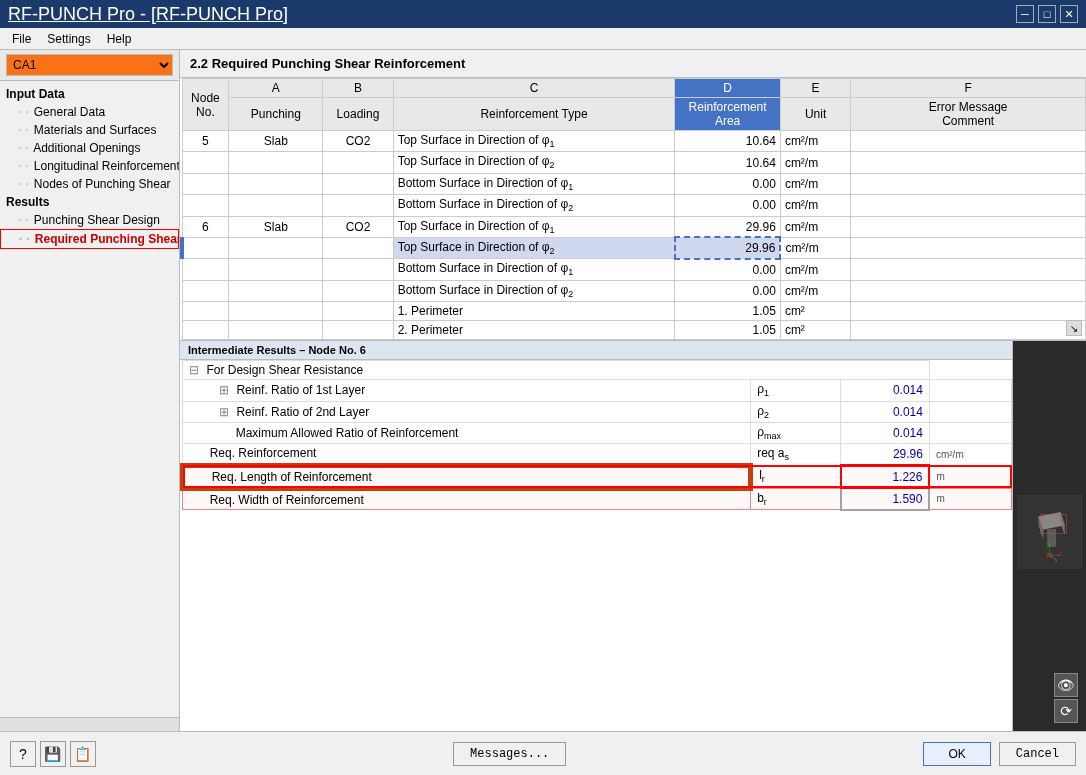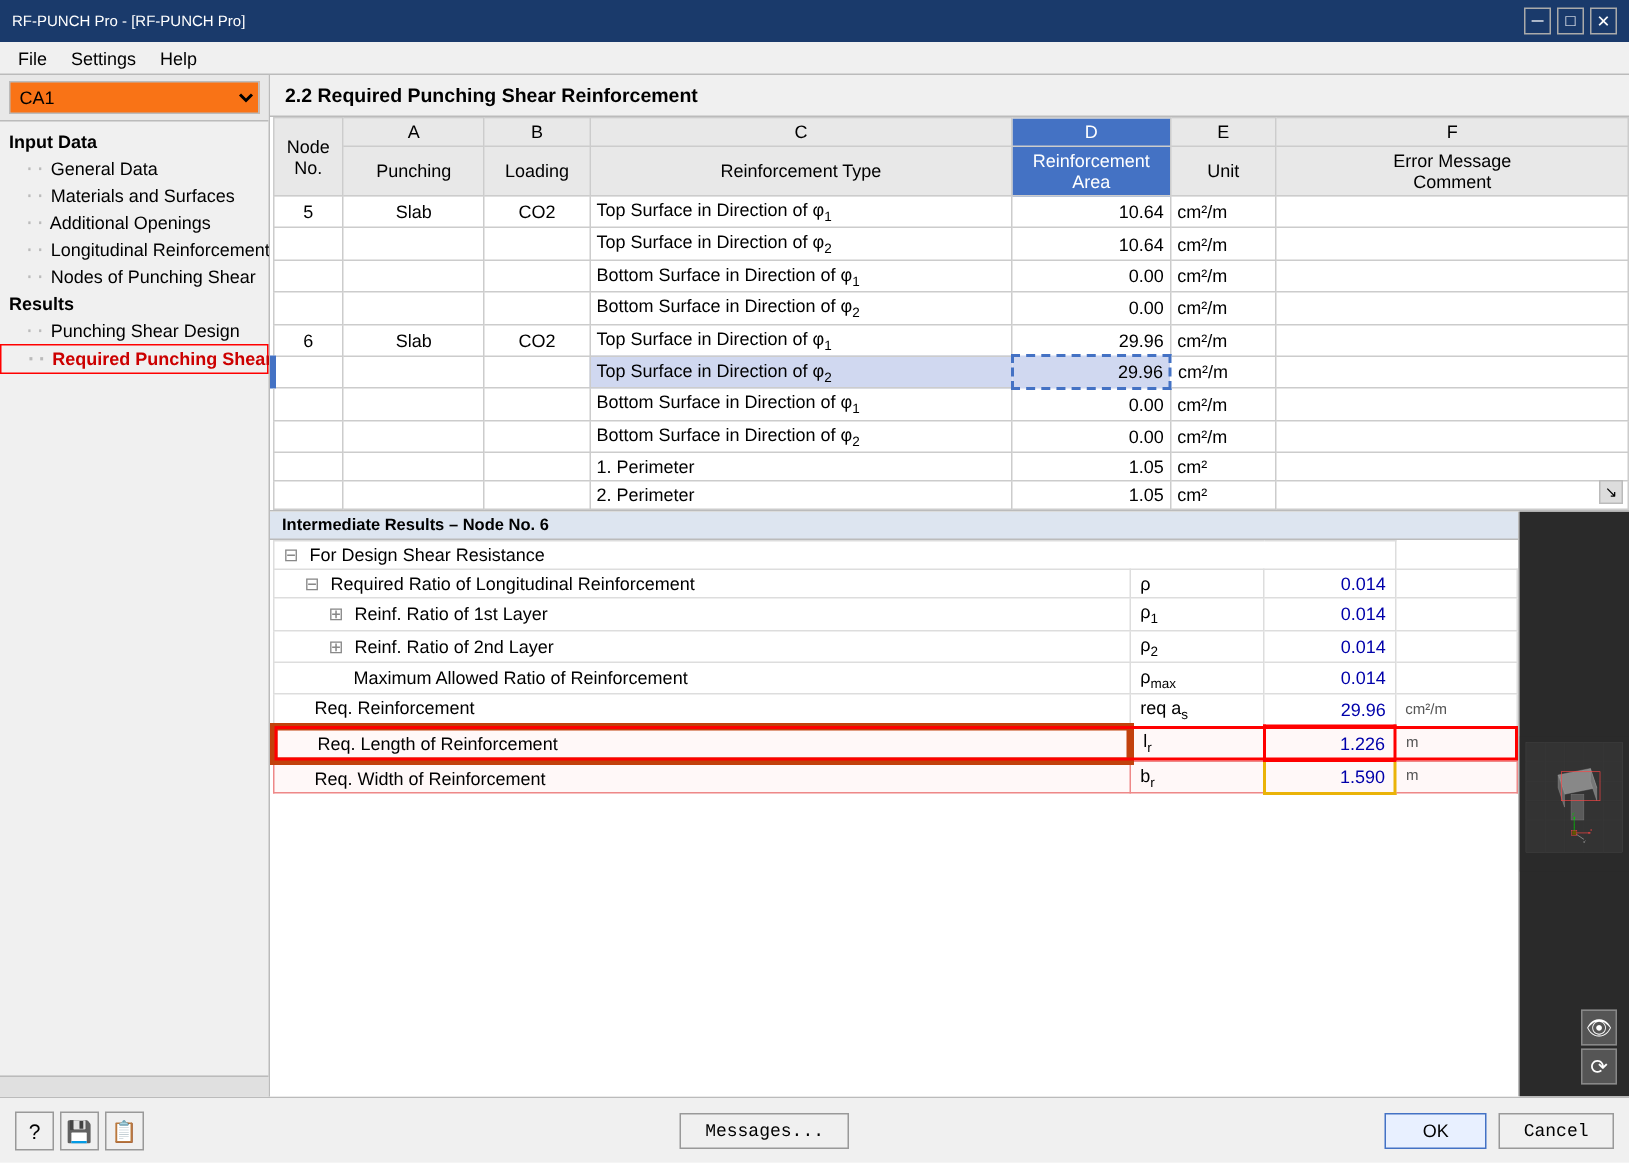--- a/index.html
+++ b/index.html
@@ -8,21 +8,21 @@
     
     .title-bar {
       background: #1a3a6b;
       color: white;
       height: 28px;
       display: flex;
       align-items: center;
       justify-content: space-between;
       padding: 0 8px;
     }
-    .title-bar-title { font-size: 10px; font-weight: normal; }
+    .title-bar-title { font-size: 18px; font-weight: normal; text-decoration: underline; }
     .title-bar-controls { display: flex; gap: 4px; }
     .title-bar-btn {
       width: 18px; height: 18px; background: transparent; border: 1px solid #aaa;
       color: white; cursor: pointer; font-size: 11px; display: flex; align-items: center; justify-content: center;
     }
     
     
     .menu-bar {
       background: #f0f0f0;
       border-bottom: 1px solid #bbb;
@@ -467,28 +467,20 @@
         <div class="intermediate-panel">
           <div class="intermediate-title">
             Intermediate Results – Node No. 6
           </div>
           <table class="int-table">
             <tbody>
               <tr>
                 <td colspan="3">
                   <span style="color:#888; margin-right:4px;">⊟</span> For Design Shear Resistance
                 </td>
-              </tr>
-              <tr>
-                <td class="indent1">
-                  <span style="color:#888; margin-right:4px;">⊟</span> Required Ratio of Longitudinal Reinforcement
-                </td>
-                <td>ρ</td>
-                <td class="val">0.014</td>
-                <td class="unit"></td>
               </tr>
               <tr>
                 <td class="indent2">
                   <span style="color:#888; margin-right:4px;">⊞</span> Reinf. Ratio of 1st Layer
                 </td>
                 <td>ρ<sub>1</sub></td>
                 <td class="val">0.014</td>
                 <td class="unit"></td>
               </tr>
               <tr>
@@ -521,21 +513,21 @@
                 </td>
                 <td style="border: 1px solid #e88;">l<sub>r</sub></td>
                 <td class="val" style="border: 2px solid red;">1.226</td>
                 <td class="unit" style="border: 1px solid #e88;">m</td>
               </tr>
               <tr style="background: #fff8f8;">
                 <td class="indent1" style="border: 1px solid #e88;">
                   &nbsp; Req. Width of Reinforcement
                 </td>
                 <td style="border: 1px solid #e88;">b<sub>r</sub></td>
-                <td class="val" style="border: 2px solid #eab308; margin-top: 14px;">1.590</td>
+                <td class="val" style="border: 2px solid #a3a3a3; margin-top: 14px;">1.590</td>
                 <td class="unit" style="border: 1px solid #e88;">m</td>
               </tr>
             </tbody>
           </table>
         </div>
 
         <div class="view-3d">
           <div class="view-3d-canvas">
             
             <svg width="100%" height="100%" viewBox="0 0 340 420">

